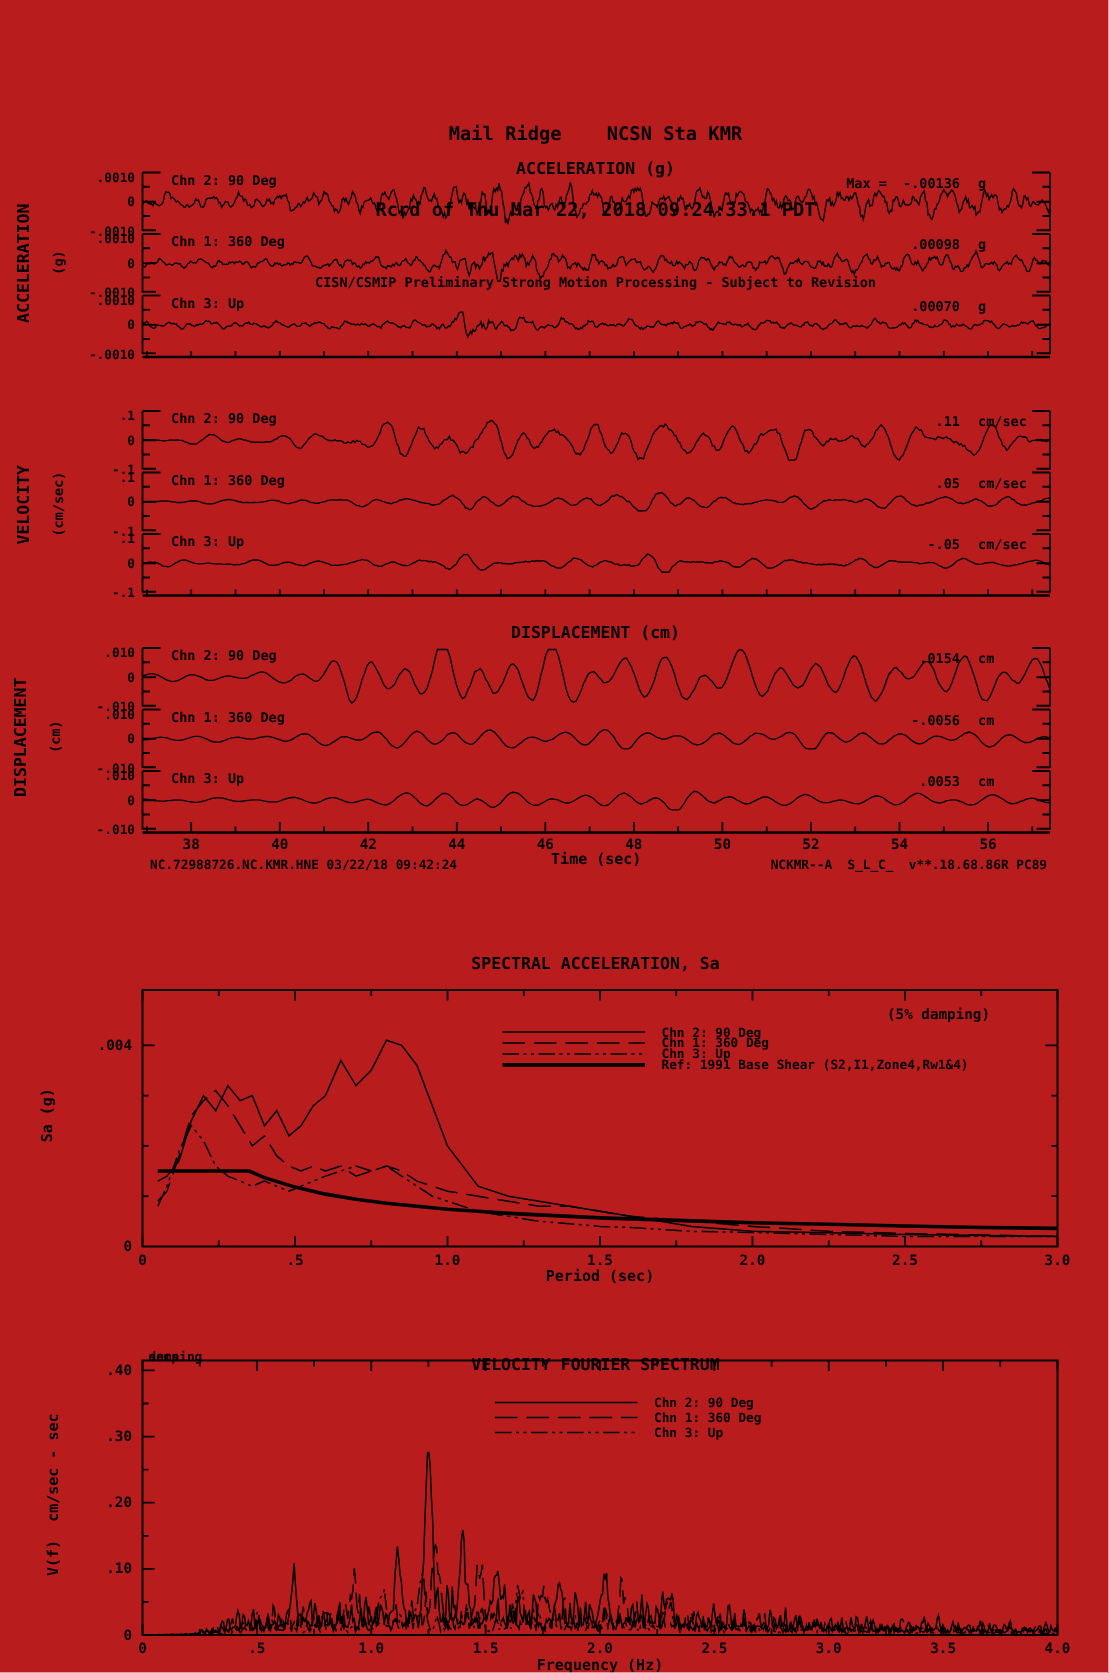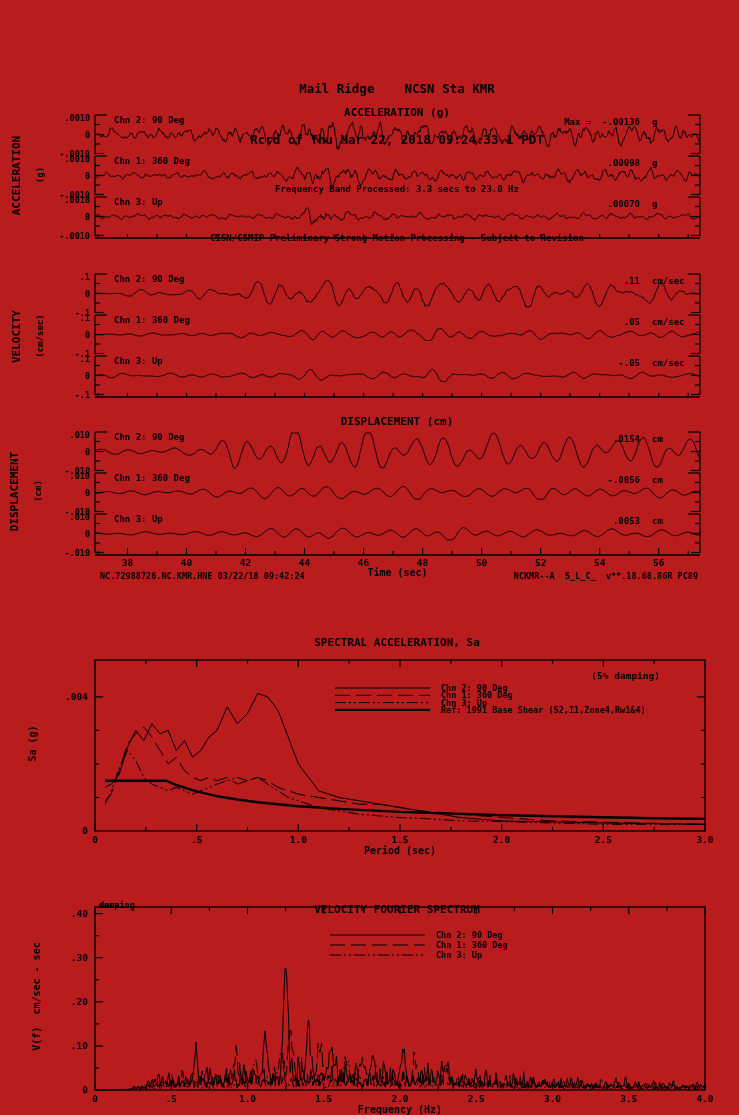--- a/index.html
+++ b/index.html
@@ -17,21 +17,20 @@
   .ln{stroke:#000;stroke-width:1.2;}
 </style>
 </head>
 <body>
 
 <div class="page">
 
   <div class="hdr">
     <div class="h1">Mail Ridge    NCSN Sta KMR</div>
     <div class="h1">Rcrd of Thu Mar 22, 2018 09:24:33.1 PDT</div>
-    <div class="h2">Frequency Band Processed: 3.3 secs to 23.0 Hz</div>
     <div class="h2">CISN/CSMIP Preliminary Strong Motion Processing - Subject to Revision</div>
   </div>
 
   <div class="ptitle" style="top:80px;margin-top:26px;">ACCELERATION (g)</div>
   <div class="ptitle" style="top:415px;">DISPLACEMENT (cm)</div>
   <div class="ptitle" style="top:636px;">SPECTRAL ACCELERATION, Sa</div>
   <div class="ptitle" style="top:903px;">VELOCITY FOURIER SPECTRUM</div>
 
   <span class="rot" style="left:-49px;top:169px;width:130px;font-size:11px;">ACCELERATION</span>
   <span class="rot" style="left:-25px;top:170px;width:130px;font-size:9px;">(g)</span>

